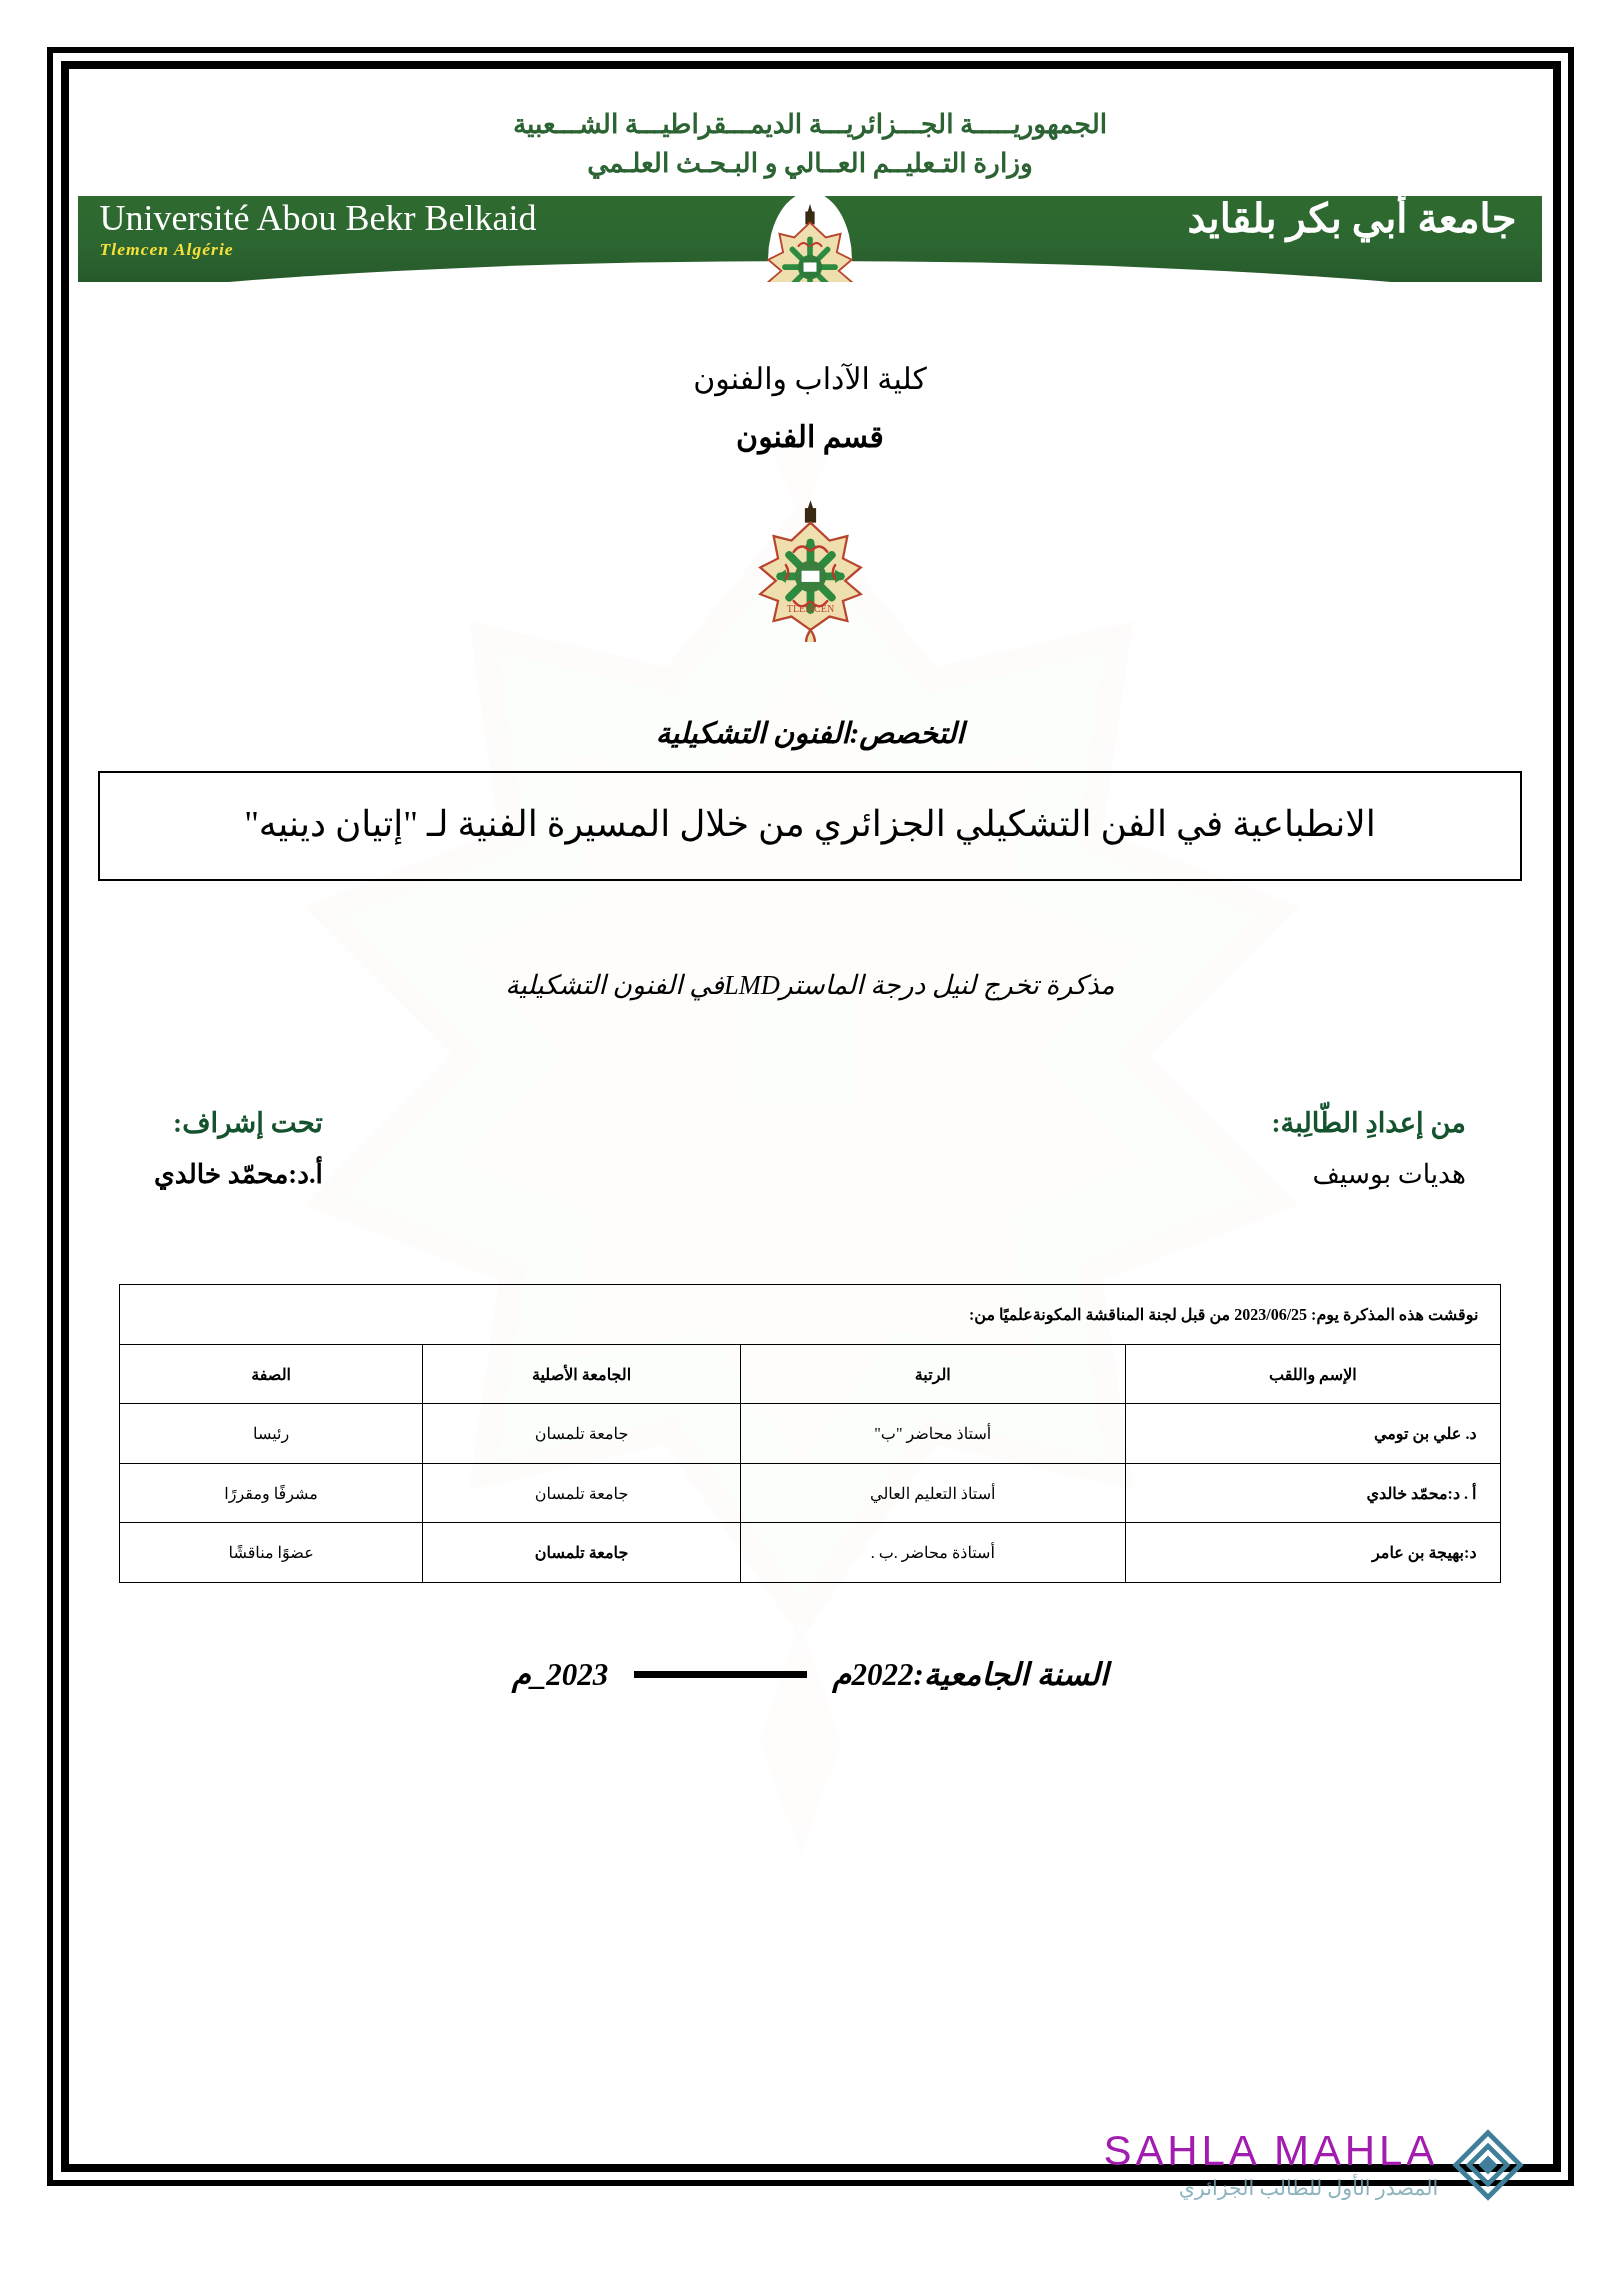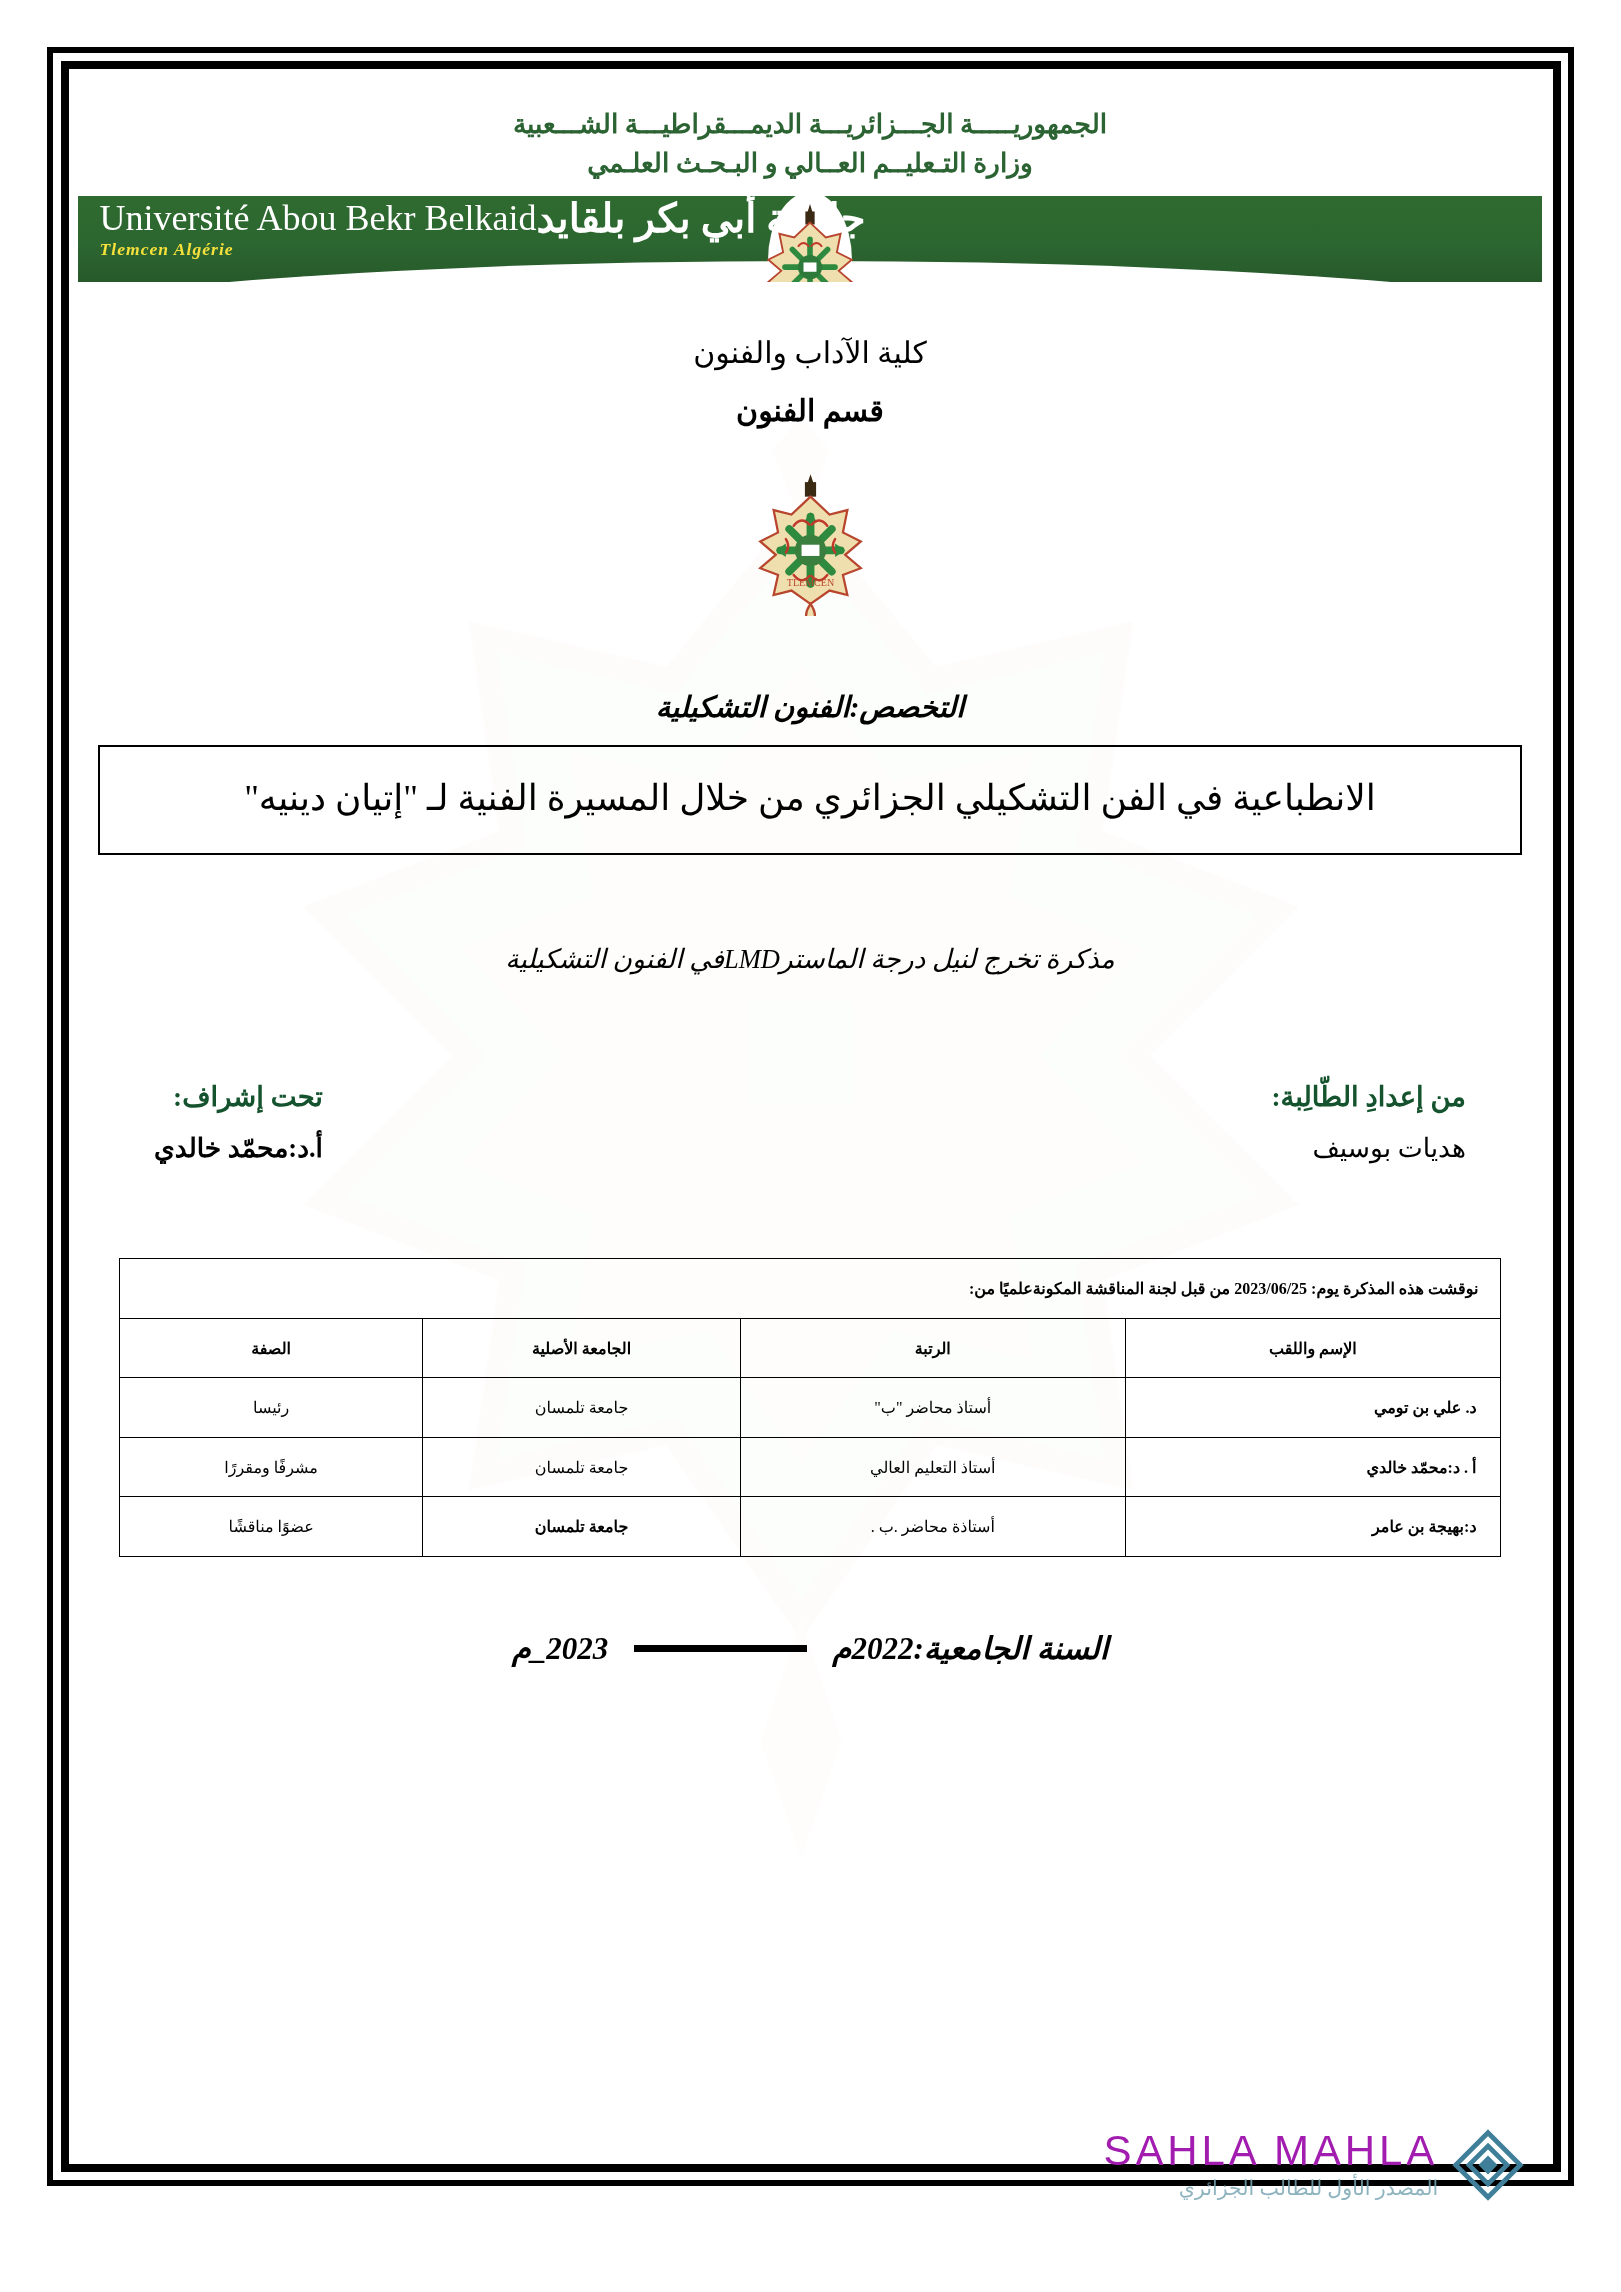--- a/index.html
+++ b/index.html
@@ -76,20 +76,21 @@
   }
 
   
   .banner {
     position: relative;
     margin-top: 13.7px;
     height: 86px;
     background: linear-gradient(180deg, #2f6b30 0%, #2c6630 55%, #27592b 100%);
     display: flex;
     align-items: flex-start;
+    justify-content: space-between;
     overflow: hidden;
   }
   .banner::after {
     content: "";
     position: absolute;
     left: -10%;
     bottom: -63px;
     width: 120%;
     height: 84px;
     background: #ffffff;
@@ -148,21 +149,21 @@
     height: 110px;
     background: #ffffff;
     border-radius: 50% 50% 40% 40% / 62% 62% 38% 38%;
     z-index: 3;
   }
 
   
   .faculty-block {
     direction: rtl;
     text-align: center;
-    margin-top: 48px;
+    margin-top: 74px;
   }
   .faculty {
     font-size: 30px;
     color: #000000;
     line-height: 1.5;
   }
   .department {
     font-size: 30px;
     font-weight: bold;
     color: #000000;

